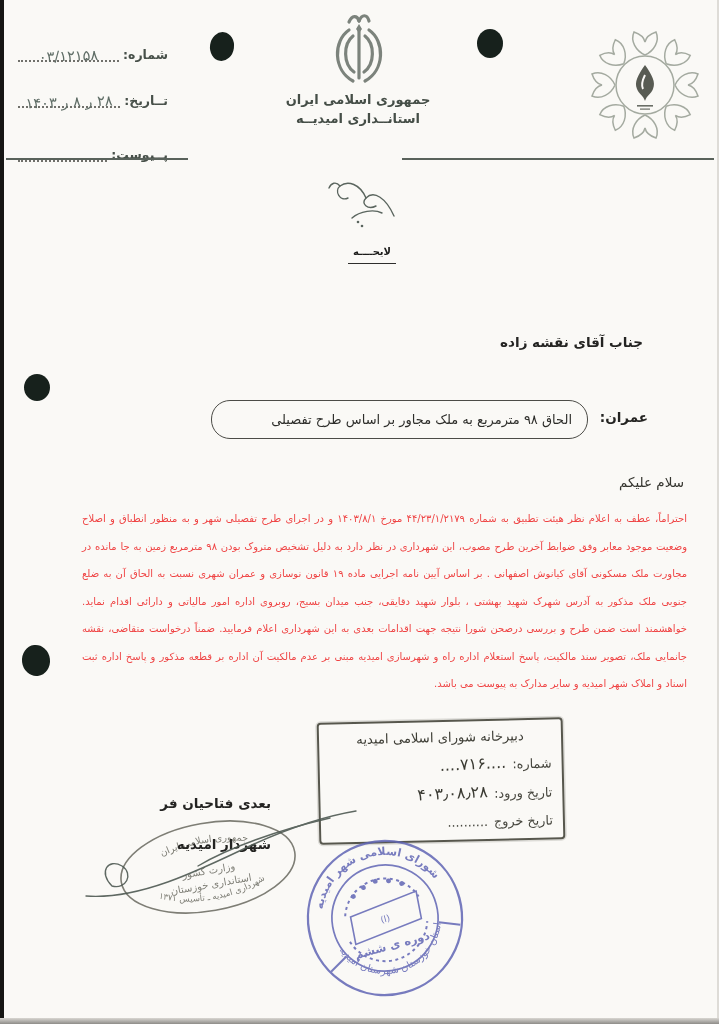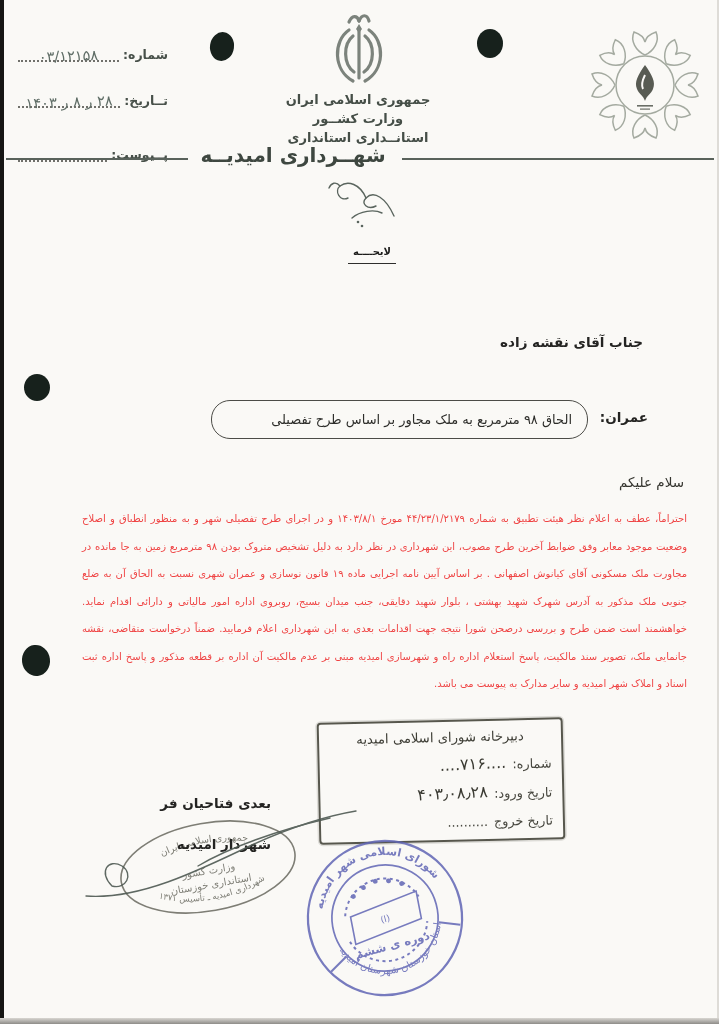--- a/index.html
+++ b/index.html
@@ -87,27 +87,25 @@
       <path d="M25,24 C15,32 15,52 26,60"></path>
       <path d="M37,24 C47,32 47,52 36,60"></path>
       <path d="M21,18 C5,29 5,58 25,69"></path>
       <path d="M41,18 C57,29 57,58 37,69"></path>
     </g>
     <path d="M31,12 l3,5 l-3,4 l-3,-4 z" fill="#7c837c"></path>
   </svg>
 
   <div class="abs orgblock">
     <div class="orgline">جمهوری اسلامی ایران</div>
-    <div class="orgline">وزارت کشــور</div>
-    <div class="orgline">استانــداری استانداری</div>
+    <div class="orgline">استانــداری امیدیــه</div>
   </div>
 
   <div class="abs rule" style="left:6px;width:182px;"></div>
   <div class="abs rule" style="left:402px;width:312px;"></div>
-  <div class="abs banner">شهــرداری امیدیــه</div>
 
   <svg class="abs" style="left:585px;top:25px;" width="120" height="120" viewBox="0 0 120 120">
     <defs>
       <path id="petal" d="M60,30 C51,26 45,16 49,7 C55,9 59,12 60,17 C61,12 65,9 71,7 C75,16 69,26 60,30"></path>
     </defs>
     <g fill="none" stroke="#a4aaa0" stroke-width="1.5">
       <use href="#petal"></use>
       <use href="#petal" transform="rotate(45 60 60)"></use>
       <use href="#petal" transform="rotate(90 60 60)"></use>
       <use href="#petal" transform="rotate(135 60 60)"></use>

